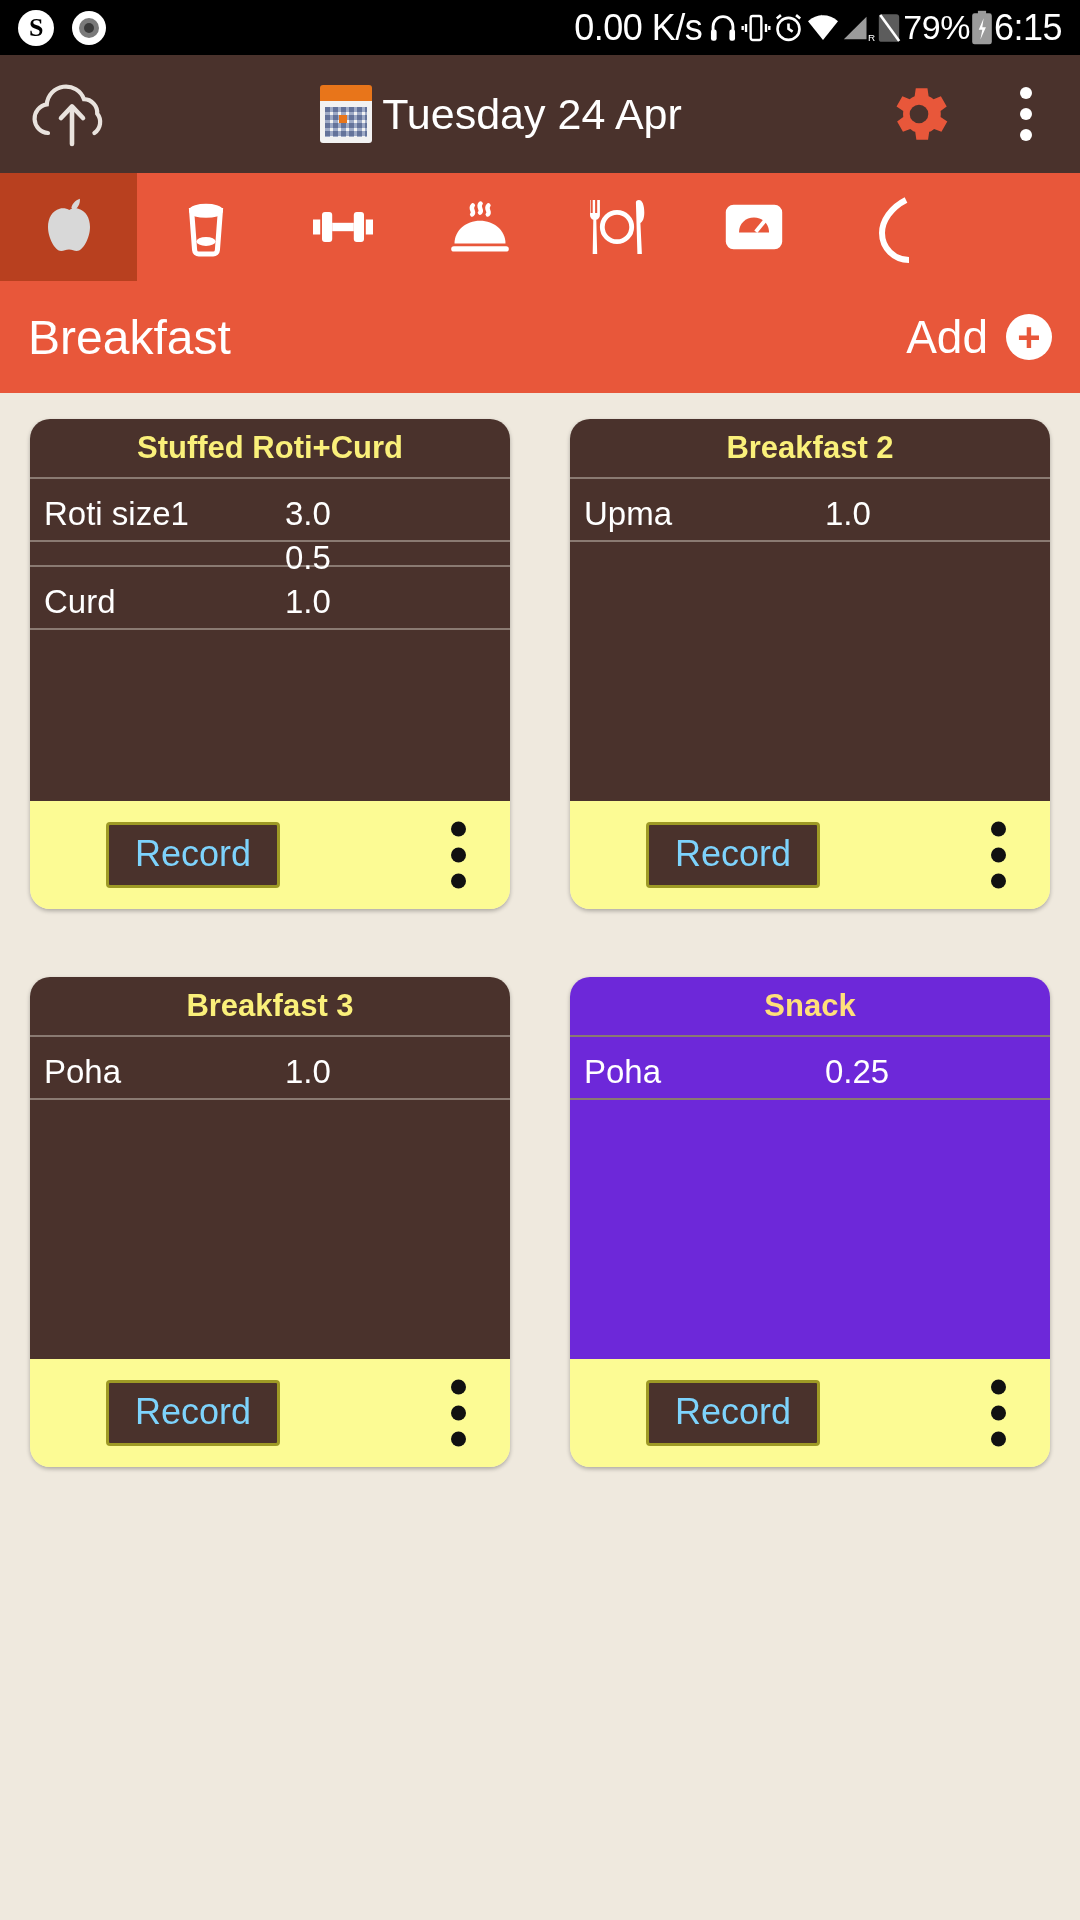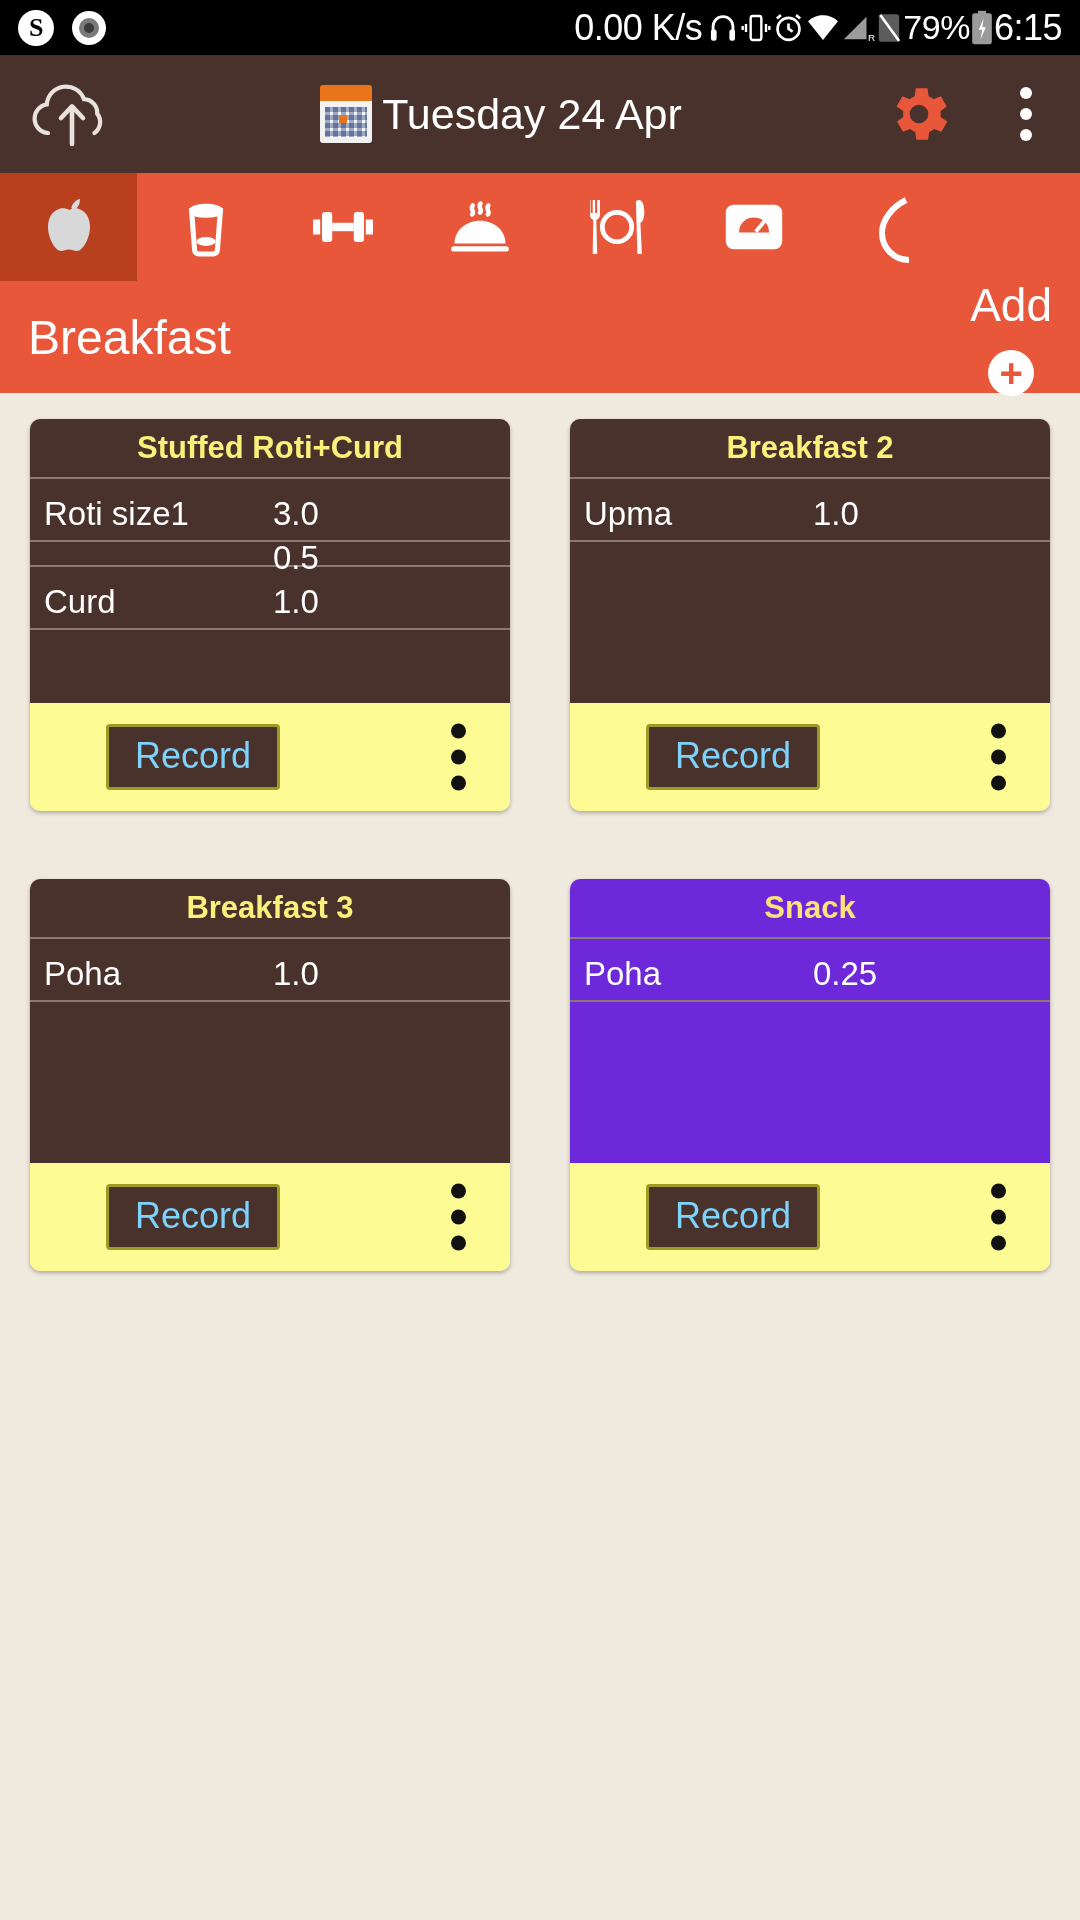--- a/index.html
+++ b/index.html
@@ -68,55 +68,55 @@
   }
   .tab.selected { background:#B8401F; }
   .tab svg { width:72px; height:72px; }
 
   
   #section-header {
     height:112px; background:#E8573A; display:flex; align-items:center;
     padding:0 28px; color:#fff;
   }
   #section-title { font-size:48px; }
-  #add-group { margin-left:auto; display:flex; align-items:center; gap:18px;flex-direction:column; }
+  #add-group { margin-left:auto; display:flex; align-items:center; gap:18px; }
   #add-label { font-size:46px; }
   #add-plus {
     width:46px;height:46px;border-radius:50%;background:#fff;color:#E8573A;
     display:flex;align-items:center;justify-content:center;font-size:40px;font-weight:bold;line-height:1;
   }
 
   
   #card-grid {
     padding:26px 30px 0 30px;
     display:grid; grid-template-columns:1fr 1fr; column-gap:60px; row-gap:68px;
   }
   .card {
-    border-radius:10px; overflow:hidden;
+    border-radius:20px; overflow:hidden;
     box-shadow:0 2px 4px rgba(0,0,0,.28);
     display:flex; flex-direction:column;
-    height:392px;
+    height:490px;
   }
   .card .body { flex:1; display:flex; flex-direction:column; }
   .card.brown .body { background:#4A322C; }
   .card.orange .body { background:#6d28d9; }
   .card-title {
     text-align:center; color:#FFF79E; font-weight:bold; font-size:31px;
     padding:11px 0 11px 0; border-bottom:2px solid #8a7a72;
   }
   .card.brown .card-title { color:#FAF07A; }
   .card.orange .card-title { color:#FFE07A; }
   .row {
     display:flex; align-items:center; color:#fff; font-size:33px;
     padding:6px 0 7px 14px; border-bottom:2px solid #8a7a72;
   }
   .row .rname { flex:0 0 auto; }
   .row .rval { position:absolute; }
   .row { position:relative;margin-top:10px; }
-  .row .rval { left:243px; }
+  .row .rval { left:255px; }
   .card .filler { flex:1; }
   .card .footer {
     background:#FCFB94; display:flex; align-items:center;
     padding:0 0 0 76px; height:108px; position:relative;
   }
   .record-btn {
     background:#4A322C; color:#7dd3fc; font-size:36px;
     border:3px solid #9E9A25; border-radius:4px;
     padding:8px 26px 10px 26px; cursor:pointer;
     font-family:"Liberation Sans", sans-serif;

